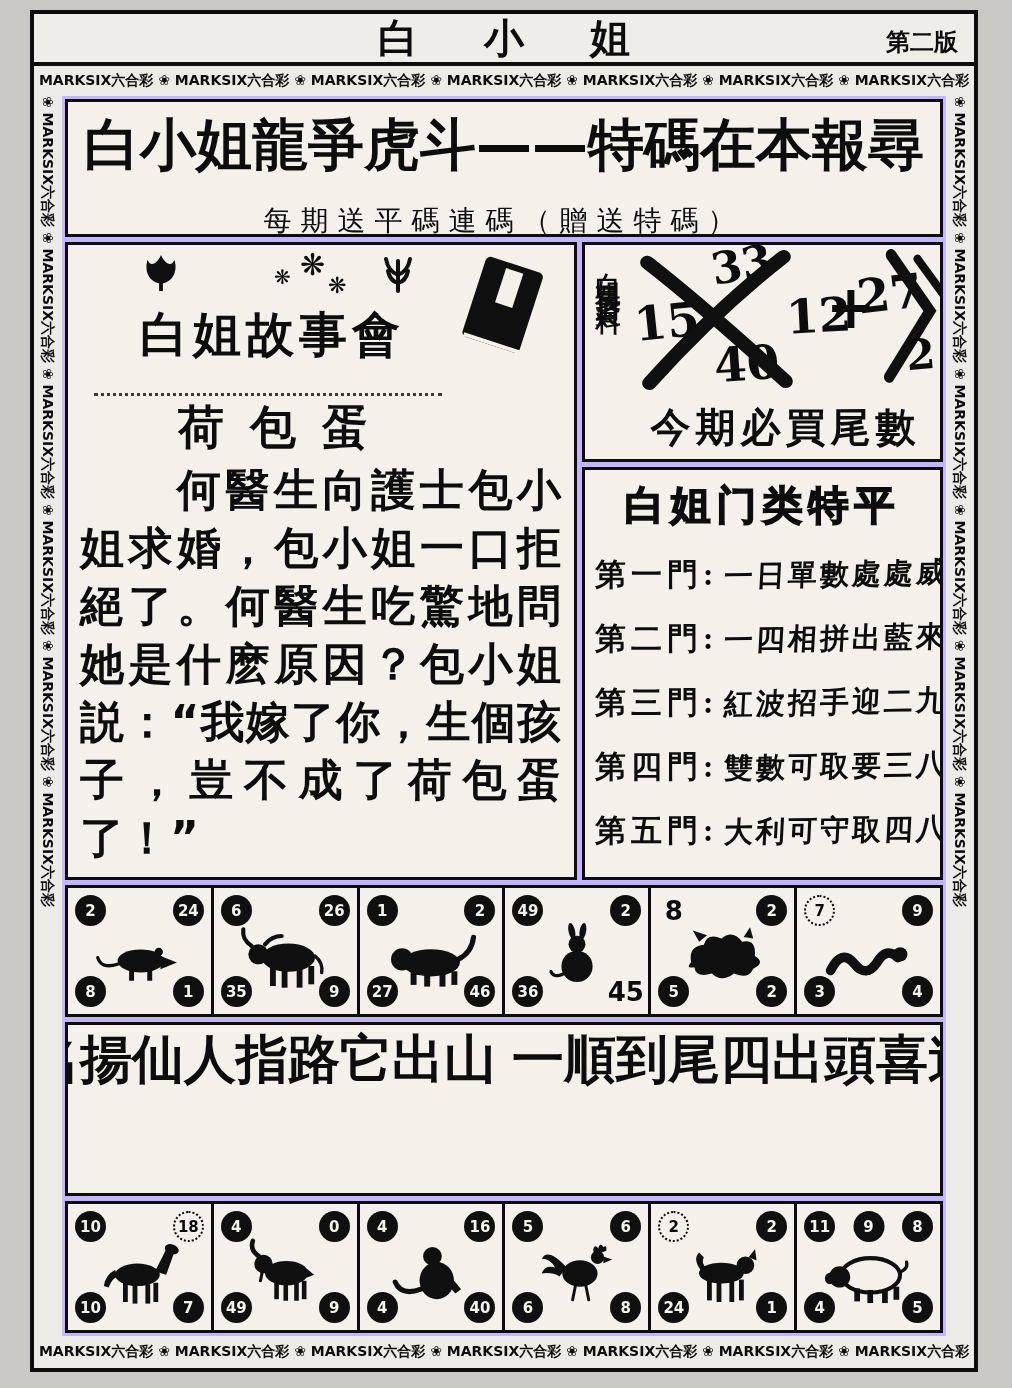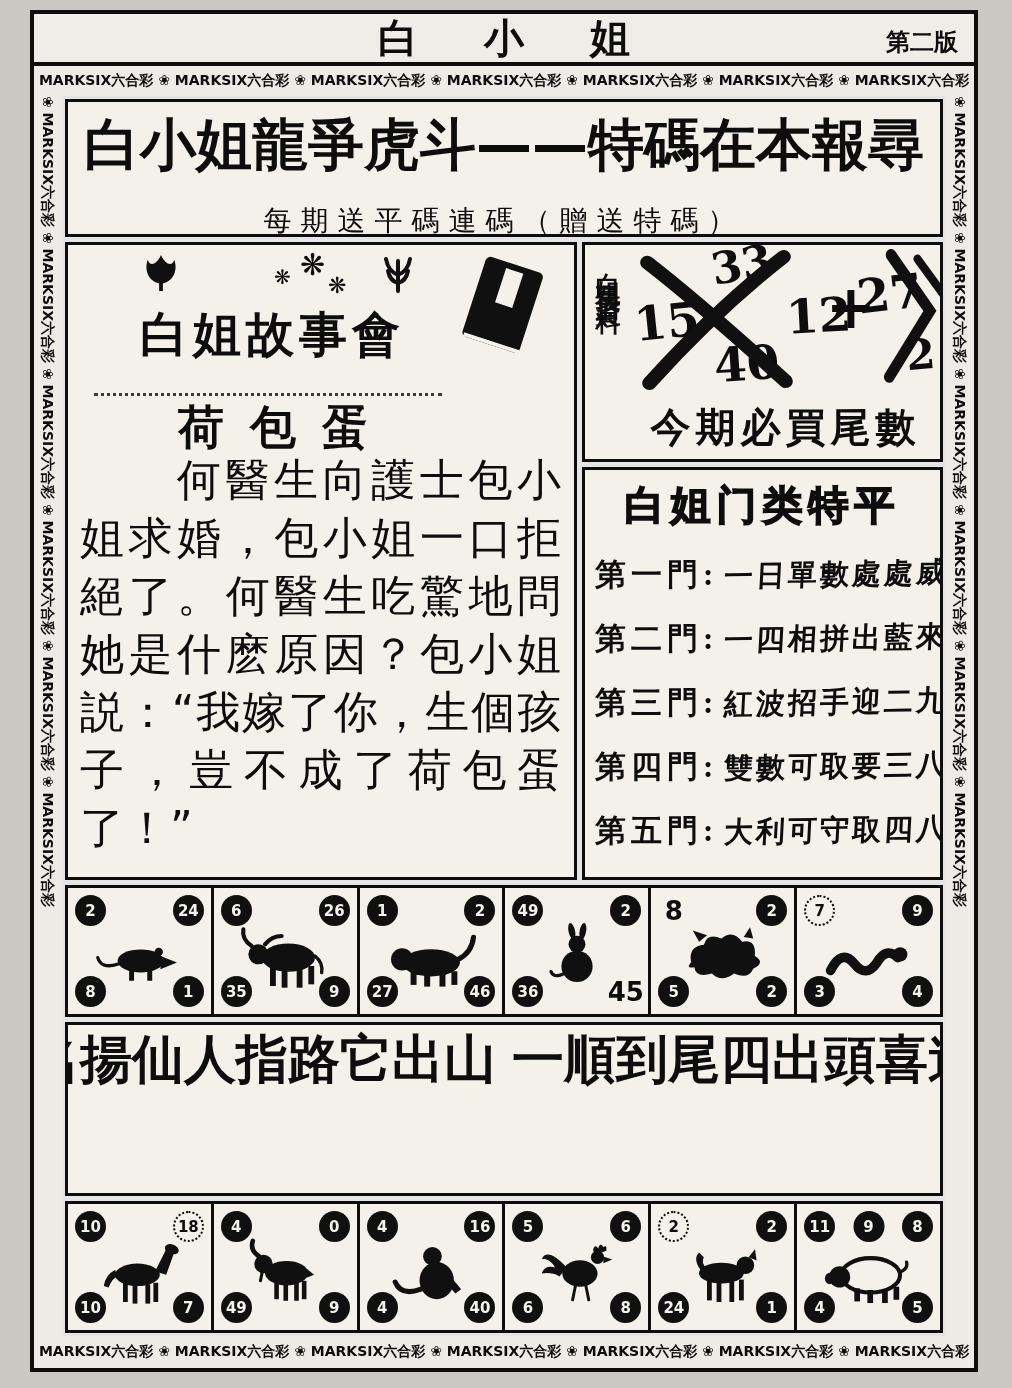--- a/index.html
+++ b/index.html
@@ -6,21 +6,21 @@
   html,body { width:1012px; height:1388px; }
   body {
     background:#c9c8c3;
     font-family:"DejaVu Sans","Liberation Sans",sans-serif;
     color:#0d0d0d;
     position:relative;
     overflow:hidden;
   }
   .frame {
     position:absolute; left:30px; top:10px; width:948px; height:1362px;
-    border:4px solid #0d0d0d; background:#e5e5e5;
+    border:4px solid #0d0d0d; background:#c4b5fd;
     display:flex; flex-direction:column;
   }
   
   .titlebar {
     height:52px; border-bottom:4px solid #0d0d0d;
     display:flex; align-items:center; justify-content:center; position:relative;
     background:#efede7;
   }
   .page-title { font-size:40px; font-weight:700; letter-spacing:26px; padding-left:26px; }
   .edition { position:absolute; right:16px; top:12px; font-size:24px; font-weight:600;
@@ -52,22 +52,22 @@
   .deco-tulip { position:absolute; left:62px; top:8px; }
   .deco-sparkles { position:absolute; left:190px; top:2px; width:90px; height:70px; }
   .deco-sparkles span { position:absolute; }
   .deco-plant { position:absolute; left:300px; top:6px; }
   .deco-book { position:absolute; right:6px; top:10px; }
   .story-section-title { position:absolute; left:24px; top:58px; font-size:48px; font-weight:900; letter-spacing:5px;margin-left:36px; }
   .story-rule { position:absolute; left:14px; right:120px; top:148px; border-top:3px dotted #3c3a36; }
   .story-title { position:absolute; left:0; right:70px; top:152px; text-align:center;
     font-size:46px; font-weight:700; letter-spacing:26px; }
   .story-body {
-    font-size:44px; line-height:1.32; font-weight:400; letter-spacing:1px;
-    text-indent:2.2em; text-align:justify; margin-top:10px;
+    font-size:44px; line-height:1.32; font-weight:700; letter-spacing:1px;
+    text-indent:2.2em; text-align:justify; margin-top:20px;
   }
   
   .right-col { flex:1; display:flex; flex-direction:column; gap:5px; min-width:0; }
   .tips-box { height:220px; display:flex; overflow:hidden; }
   .tips-label-wrap { width:46px; padding-top:8px; display:flex; justify-content:center; }
   .tips-label { writing-mode:vertical-rl; font-size:25px; font-weight:900; letter-spacing:7px;
     filter:blur(0.4px); }
   .tips-main { flex:1; display:flex; flex-direction:column; min-width:0; }
   .tips-numbers { position:relative; height:152px; }
   .hand { position:absolute; font-weight:800; font-family:"DejaVu Serif","Liberation Serif",serif; }

